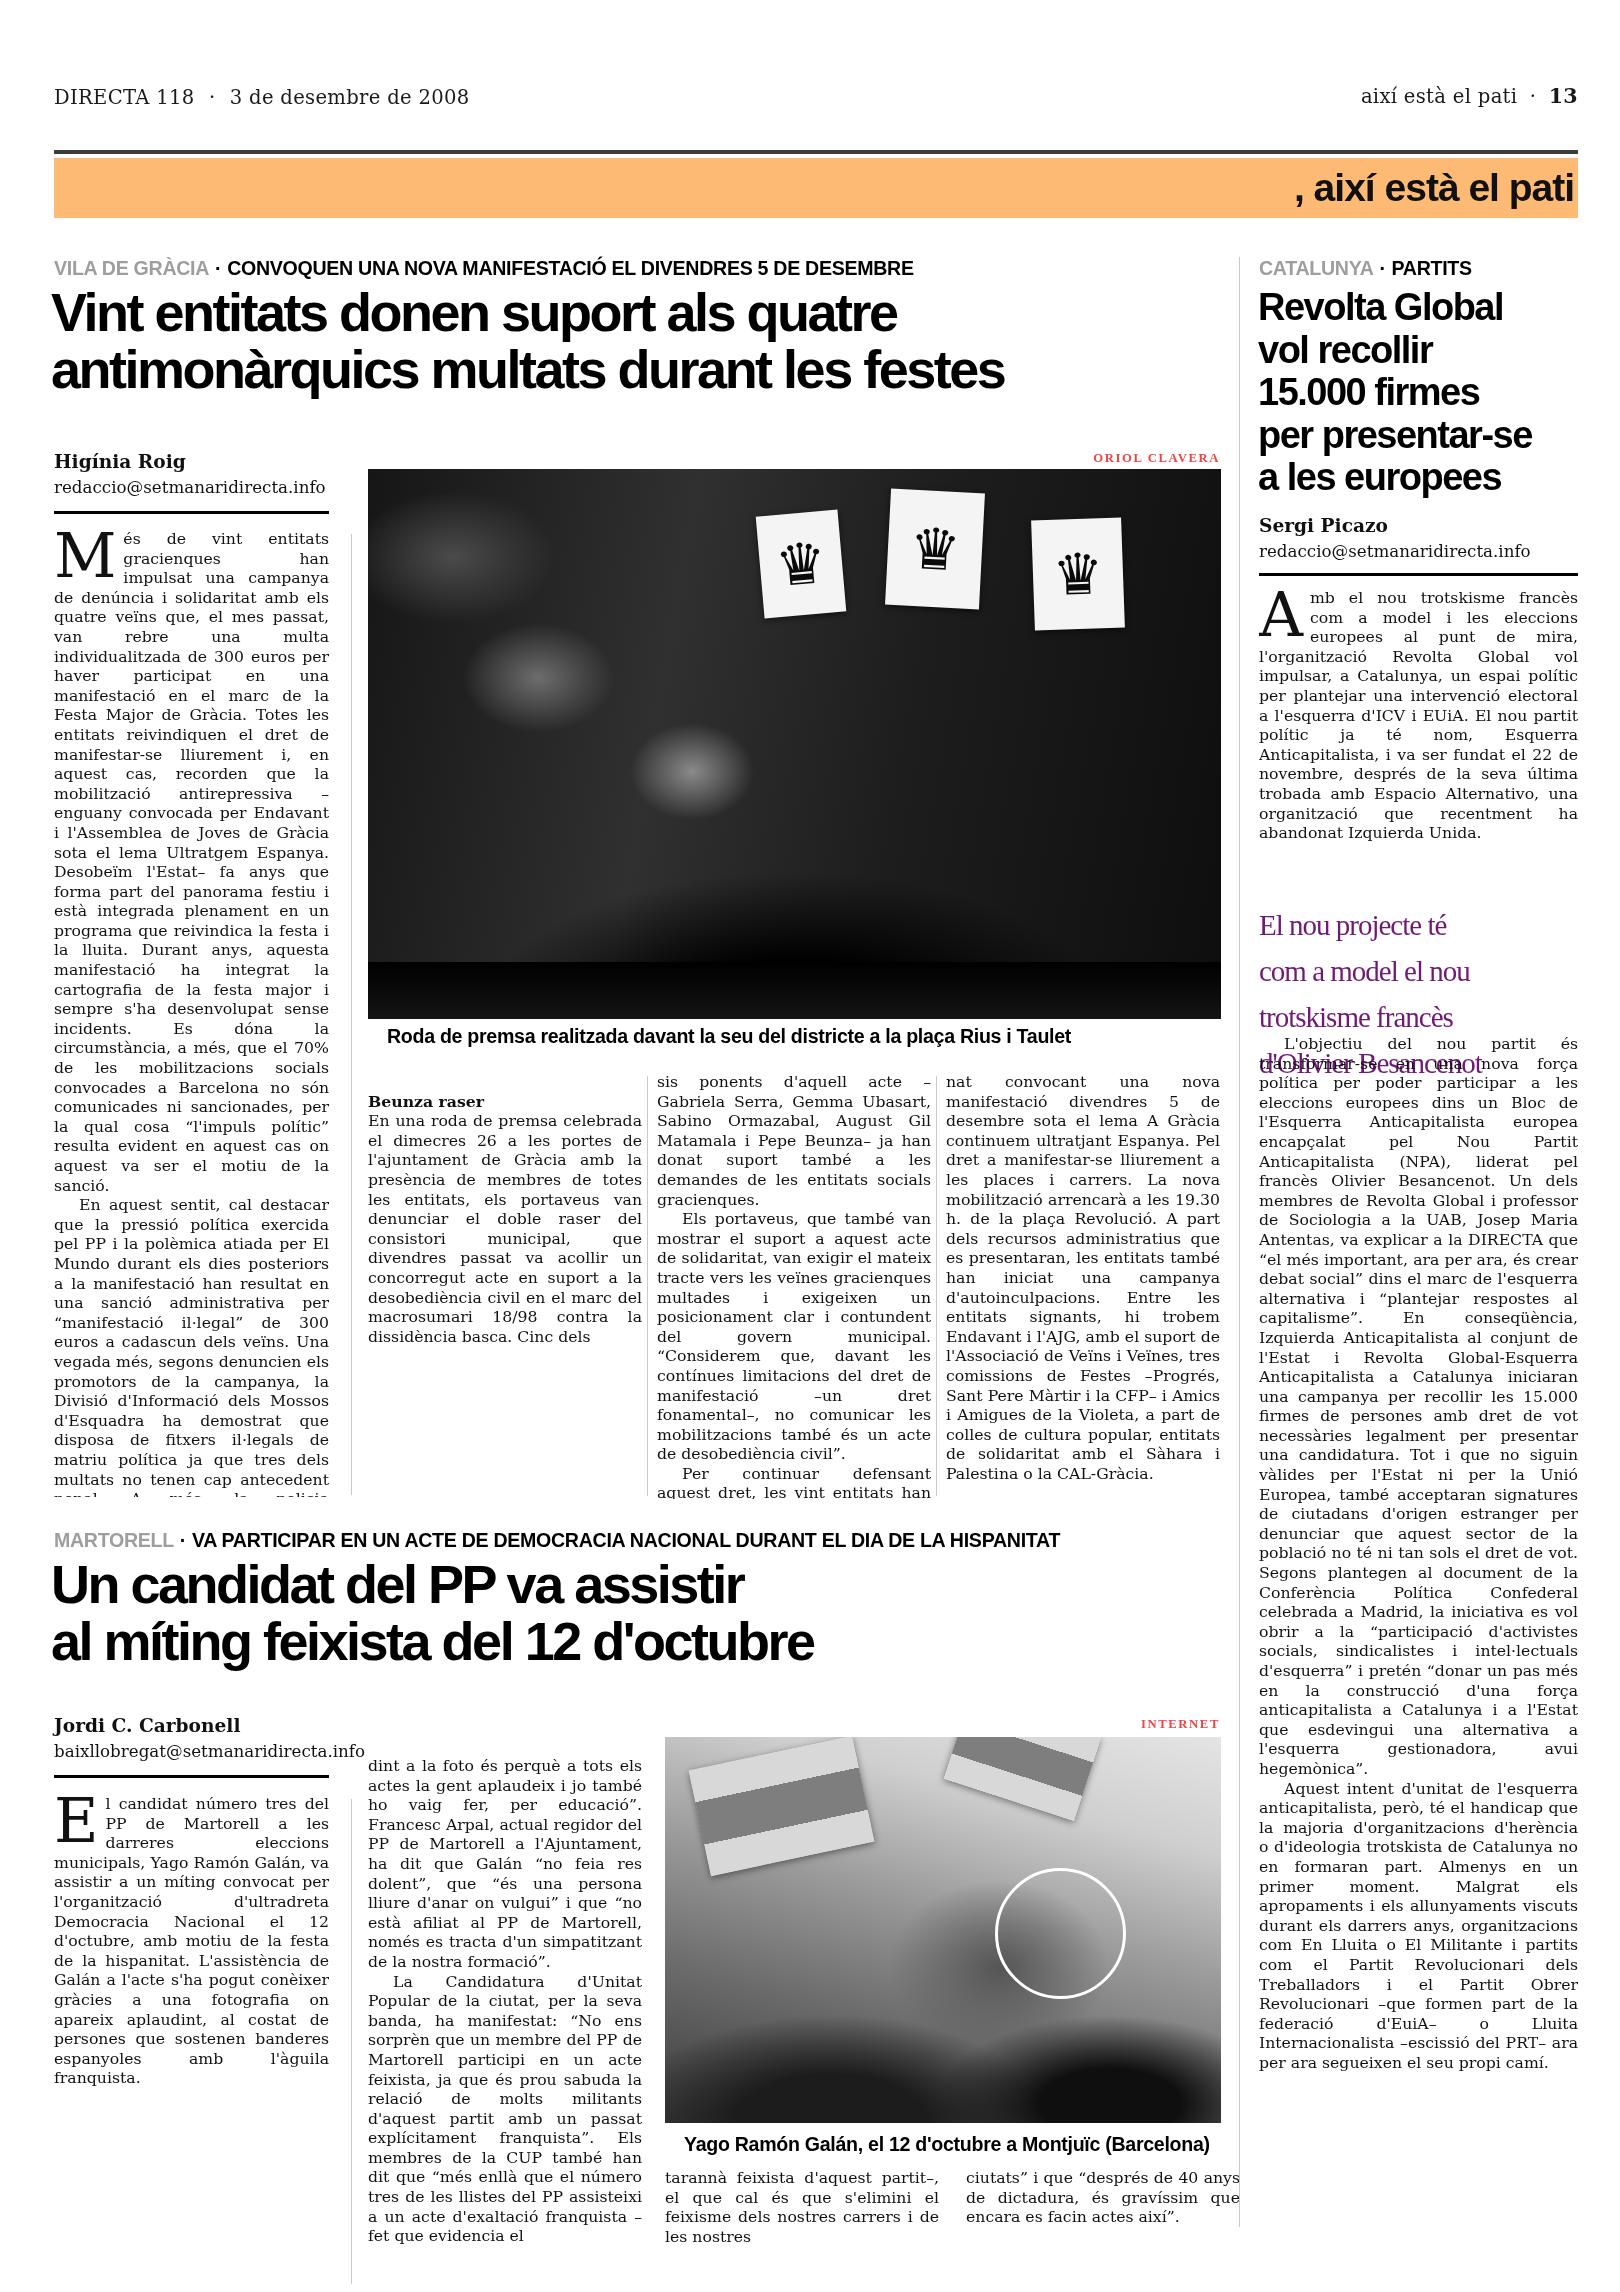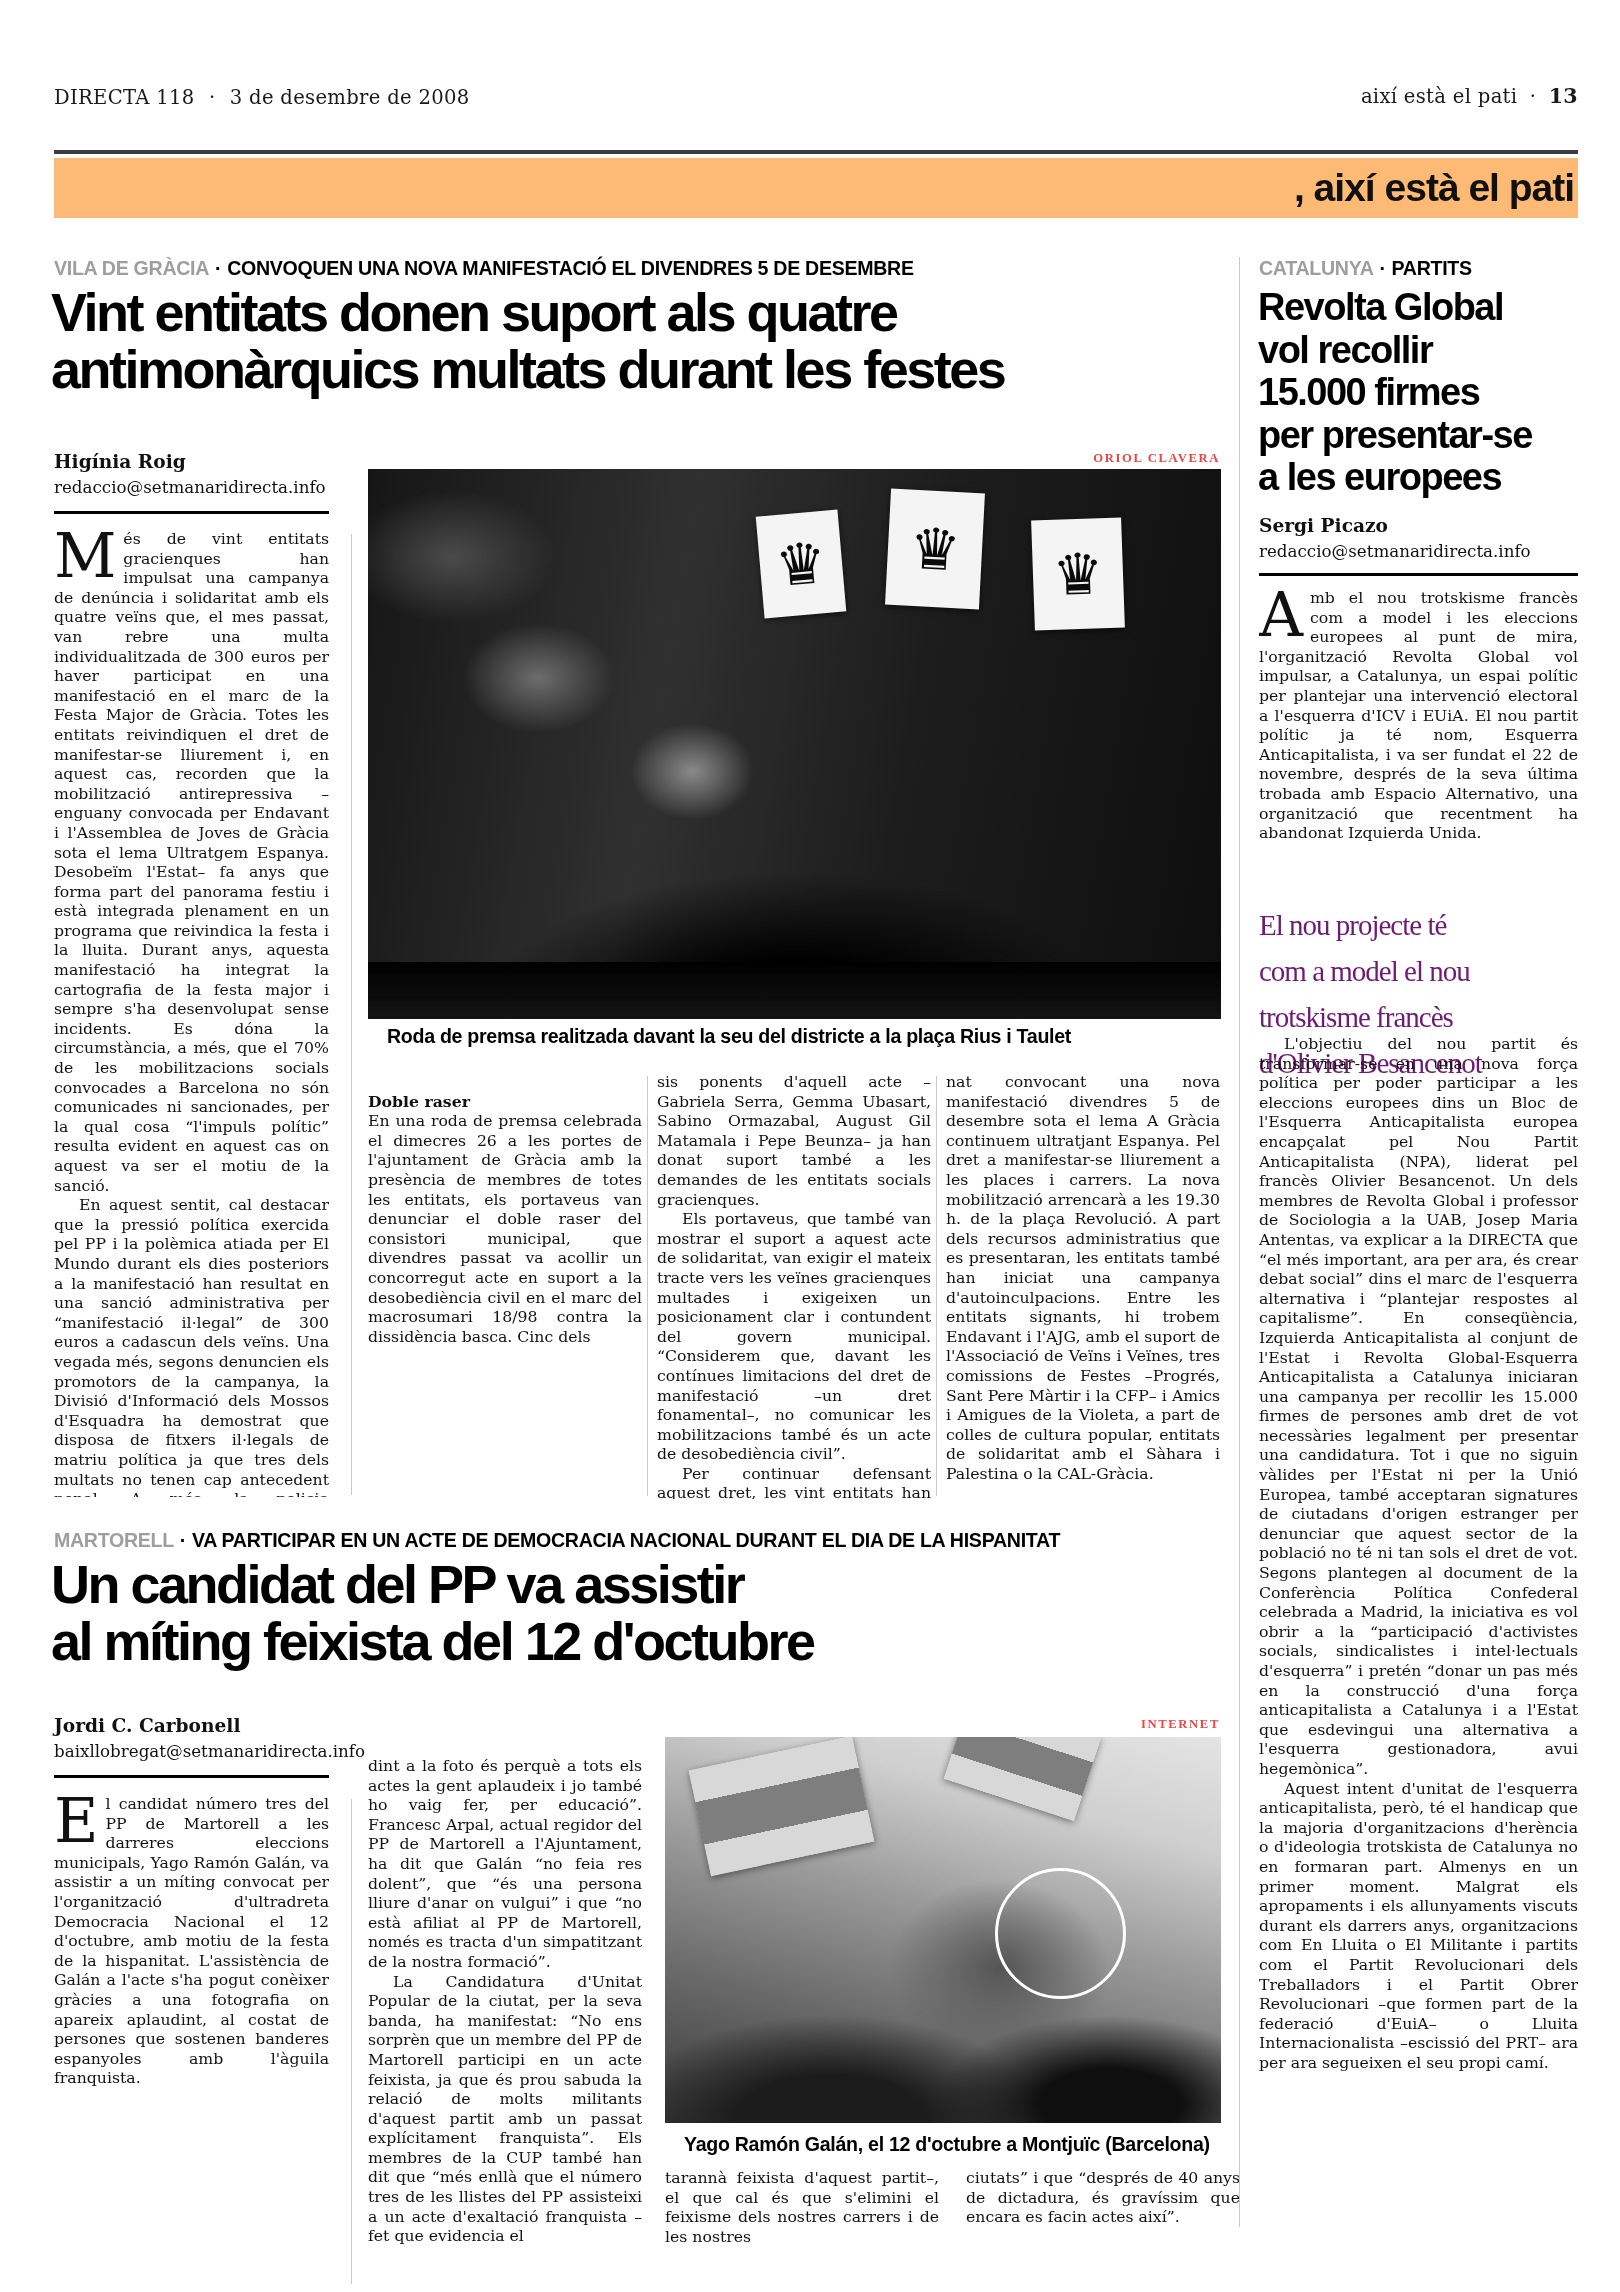--- a/index.html
+++ b/index.html
@@ -111,21 +111,21 @@
       </div>
     <div class="table-strip"></div>
   </div>
   <div class="abs caption" style="left:368px;top:1025px;width:853px;">Roda de premsa realitzada davant la seu del districte a la plaça Rius i Taulet</div>
 
   <div class="abs body" style="left:54px;top:529px;width:275px;height:968px;">
     <p class="drop">Més de vint entitats gracienques han impulsat una campanya de denúncia i solidaritat amb els quatre veïns que, el mes passat, van rebre una multa individualitzada de 300 euros per haver participat en una manifestació en el marc de la Festa Major de Gràcia. Totes les entitats reivindiquen el dret de manifestar-se lliurement i, en aquest cas, recorden que la mobilització antirepressiva –enguany convocada per Endavant i l'Assemblea de Joves de Gràcia sota el lema Ultratgem Espanya. Desobeïm l'Estat– fa anys que forma part del panorama festiu i està integrada plenament en un programa que reivindica la festa i la lluita. Durant anys, aquesta manifestació ha integrat la cartografia de la festa major i sempre s'ha desenvolupat sense incidents. Es dóna la circumstància, a més, que el 70% de les mobilitzacions socials convocades a Barcelona no són comunicades ni sancionades, per la qual cosa “l'impuls polític” resulta evident en aquest cas on aquest va ser el motiu de la sanció.</p>
     <p>En aquest sentit, cal destacar que la pressió política exercida pel PP i la polèmica atiada per El Mundo durant els dies posteriors a la manifestació han resultat en una sanció administrativa per “manifestació il·legal” de 300 euros a cadascun dels veïns. Una vegada més, segons denuncien els promotors de la campanya, la Divisió d'Informació dels Mossos d'Esquadra ha demostrat que disposa de fitxers il·legals de matriu política ja que tres dels multats no tenen cap antecedent penal. A més, la policia autonòmica no va identificar ningú du-</p>
   </div>
   <div class="abs body" style="left:368px;top:1072px;width:274px;height:427px;">
-    <h4>Doble raser</h4>
+    <h4>Beunza raser</h4>
     <p>En una roda de premsa celebrada el dimecres 26 a les portes de l'ajuntament de Gràcia amb la presència de membres de totes les entitats, els portaveus van denunciar el doble raser del consistori municipal, que divendres passat va acollir un concorregut acte en suport a la desobediència civil en el marc del macrosumari 18/98 contra la dissidència basca. Cinc dels</p>
   </div>
   <div class="abs body" style="left:657px;top:1072px;width:274px;height:427px;">
     <p>sis ponents d'aquell acte –Gabriela Serra, Gemma Ubasart, Sabino Ormazabal, August Gil Matamala i Pepe Beunza– ja han donat suport també a les demandes de les entitats socials gracienques.</p>
     <p>Els portaveus, que també van mostrar el suport a aquest acte de solidaritat, van exigir el mateix tracte vers les veïnes gracienques multades i exigeixen un posicionament clar i contundent del govern municipal. “Considerem que, davant les contínues limitacions del dret de manifestació –un dret fonamental–, no comunicar les mobilitzacions també és un acte de desobediència civil”.</p>
     <p>Per continuar defensant aquest dret, les vint entitats han reaccio-</p>
   </div>
   <div class="abs body" style="left:946px;top:1072px;width:274px;height:427px;">
     <p>nat convocant una nova manifestació divendres 5 de desembre sota el lema A Gràcia continuem ultratjant Espanya. Pel dret a manifestar-se lliurement a les places i carrers. La nova mobilització arrencarà a les 19.30 h. de la plaça Revolució. A part dels recursos administratius que es presentaran, les entitats també han iniciat una campanya d'autoinculpacions. Entre les entitats signants, hi trobem Endavant i l'AJG, amb el suport de l'Associació de Veïns i Veïnes, tres comissions de Festes –Progrés, Sant Pere Màrtir i la CFP– i Amics i Amigues de la Violeta, a part de colles de cultura popular, entitats de solidaritat amb el Sàhara i Palestina o la CAL-Gràcia.</p>
   </div>

